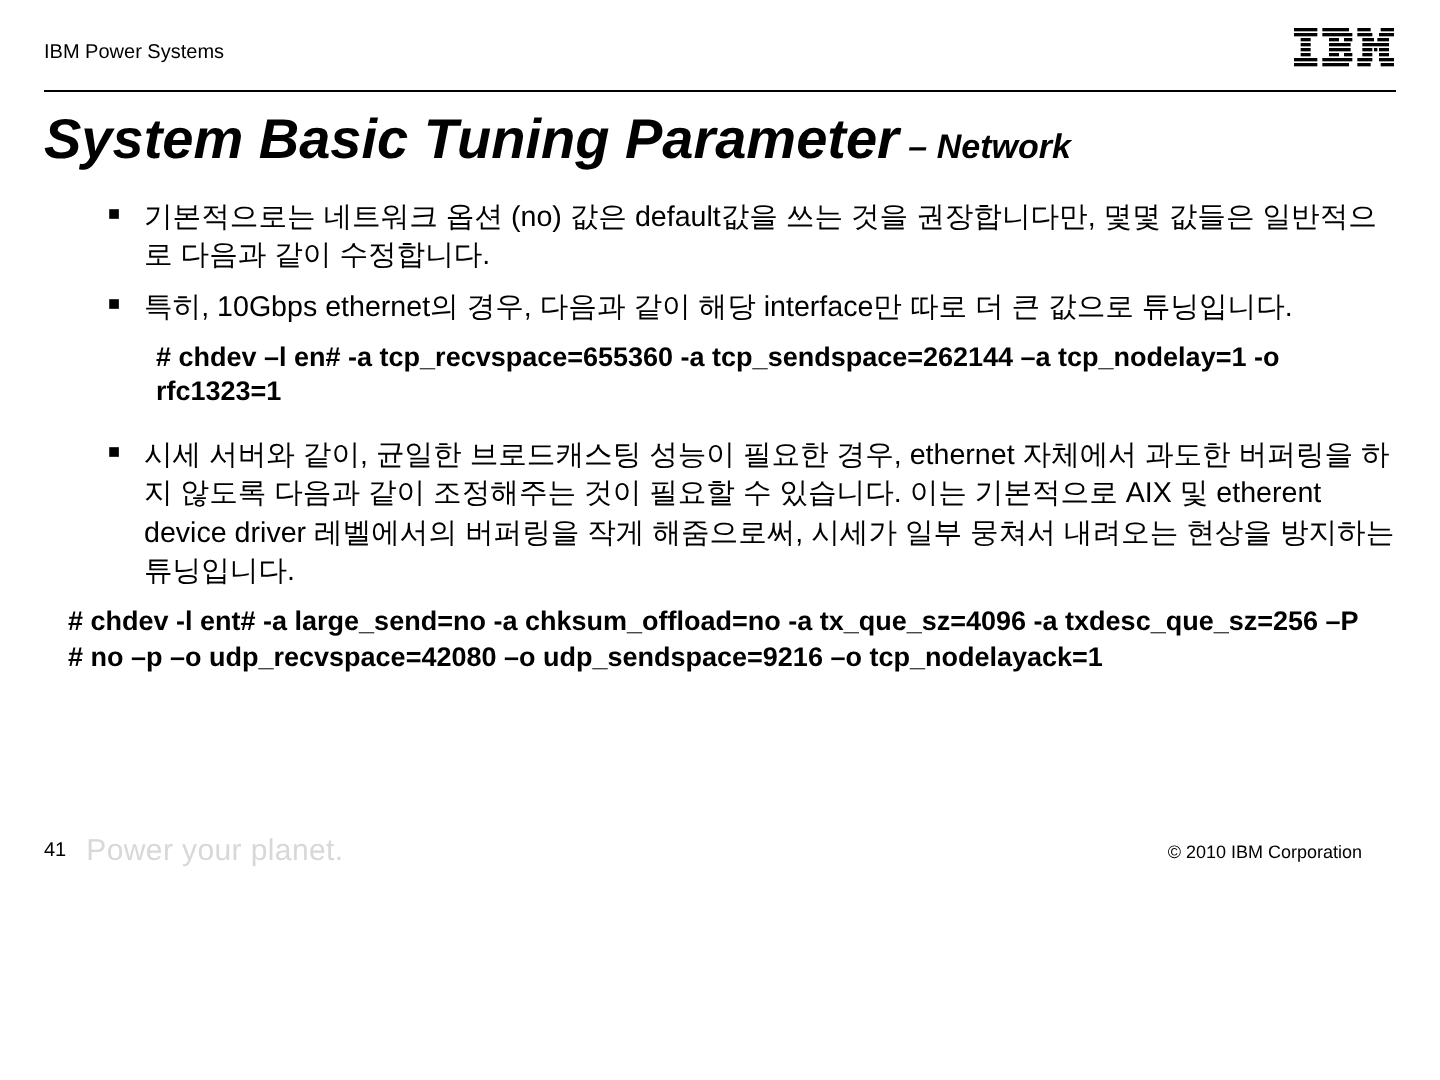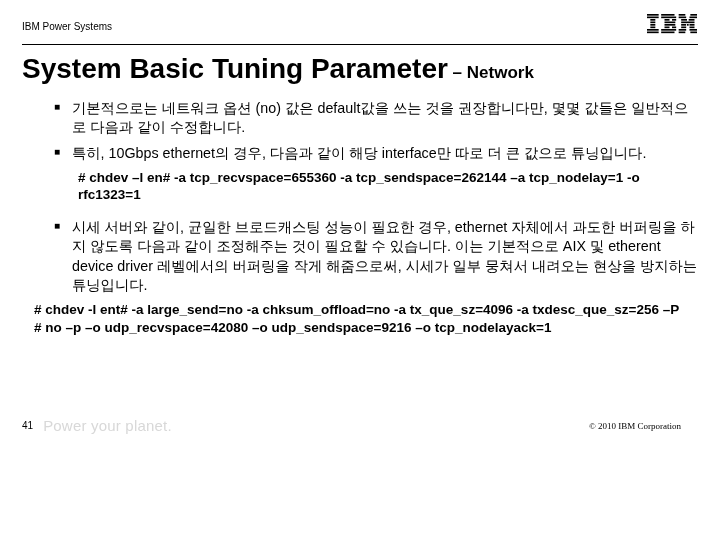--- a/index.html
+++ b/index.html
@@ -37,20 +37,21 @@
     color: #000;
     position: relative;
     
   }
   .logo-svg { width: 52px; height: 20px; }
   .title {
     margin-top: 8px;
     font-size: 28px;
     font-weight: bold;
     color: #000;
+    font-style: italic;
   }
   .title-sub {
     font-size: 17px;
     font-weight: bold;
   }
   .content {
     margin-top: 14px;
   }
   .bullet {
     margin: 0 0 6px 32px;
@@ -93,21 +94,20 @@
   .tagline {
     font-size: 15px;
     color: #d8d8d8;
     font-weight: 500;
     letter-spacing: 0.2px;
   }
   .footer-left { display: flex; align-items: center; }
   .copyright {
     font-size: 9px;
     color: #000;
-    font-family: Liberation Serif, serif;
   }
 </style>
 </head>
 <body>
 
 <div class="page">
 
   <div class="header">
     <span class="header-text">IBM Power Systems</span>
     <span class="logo">

